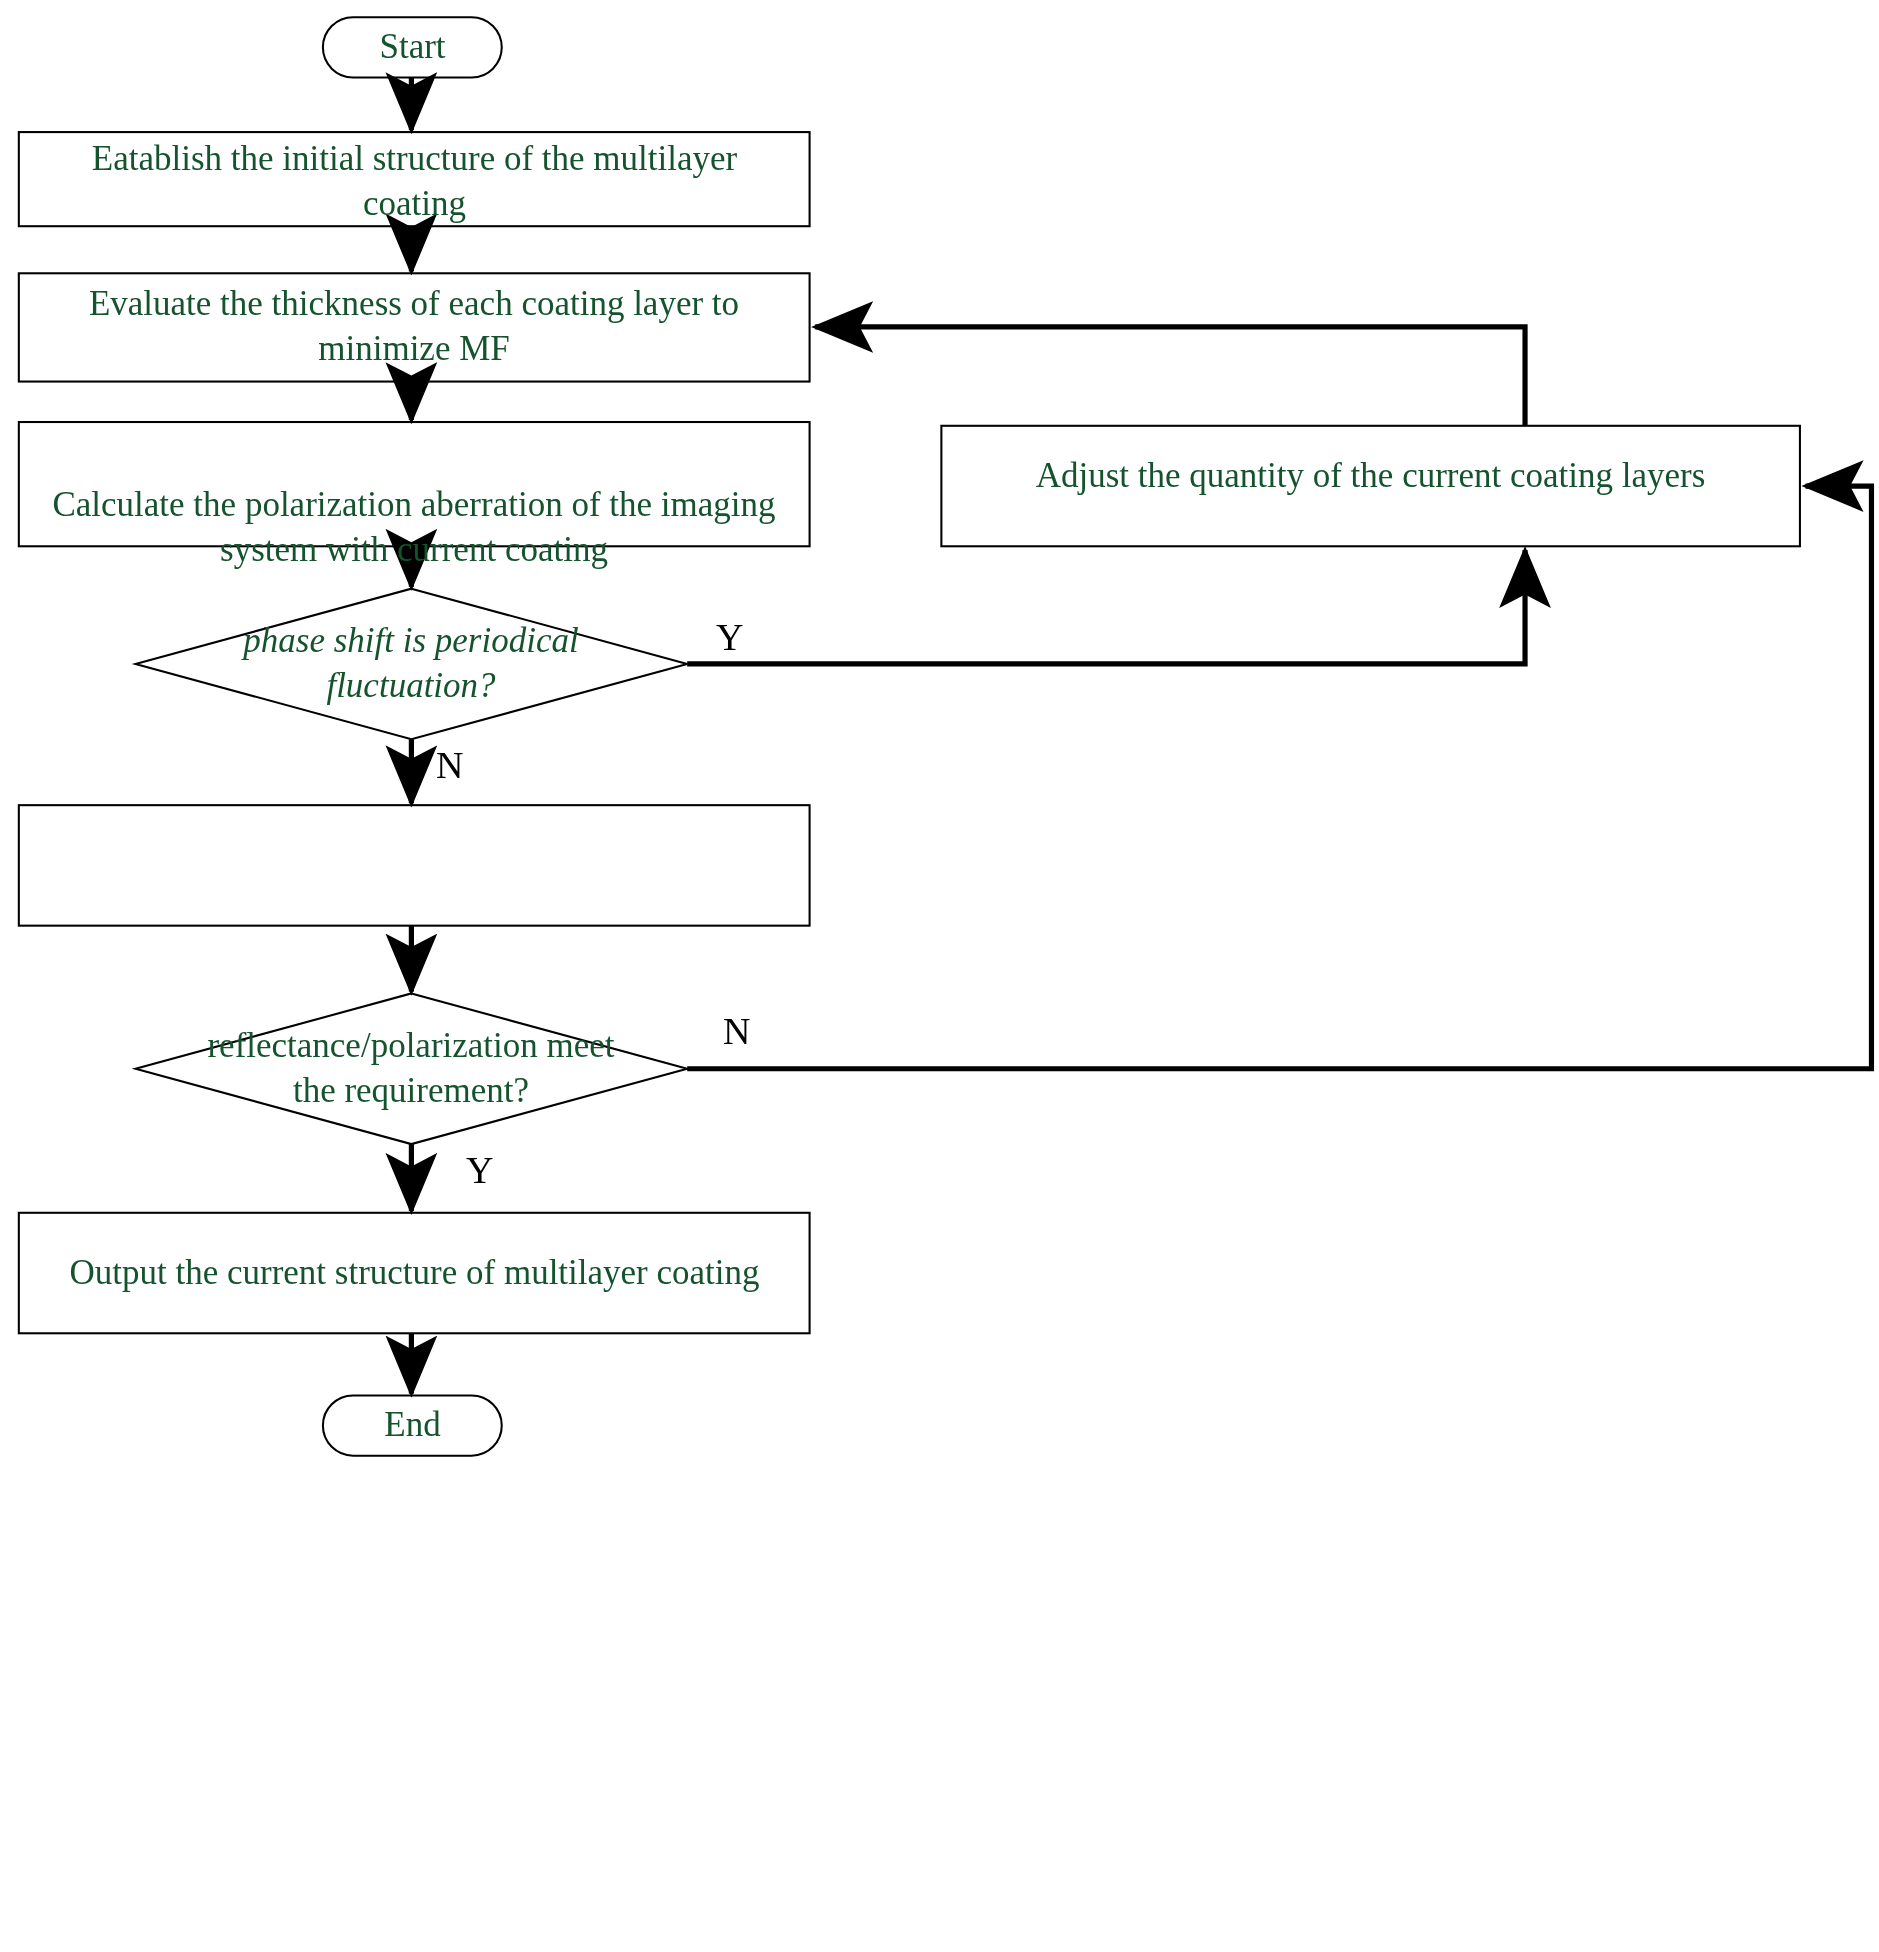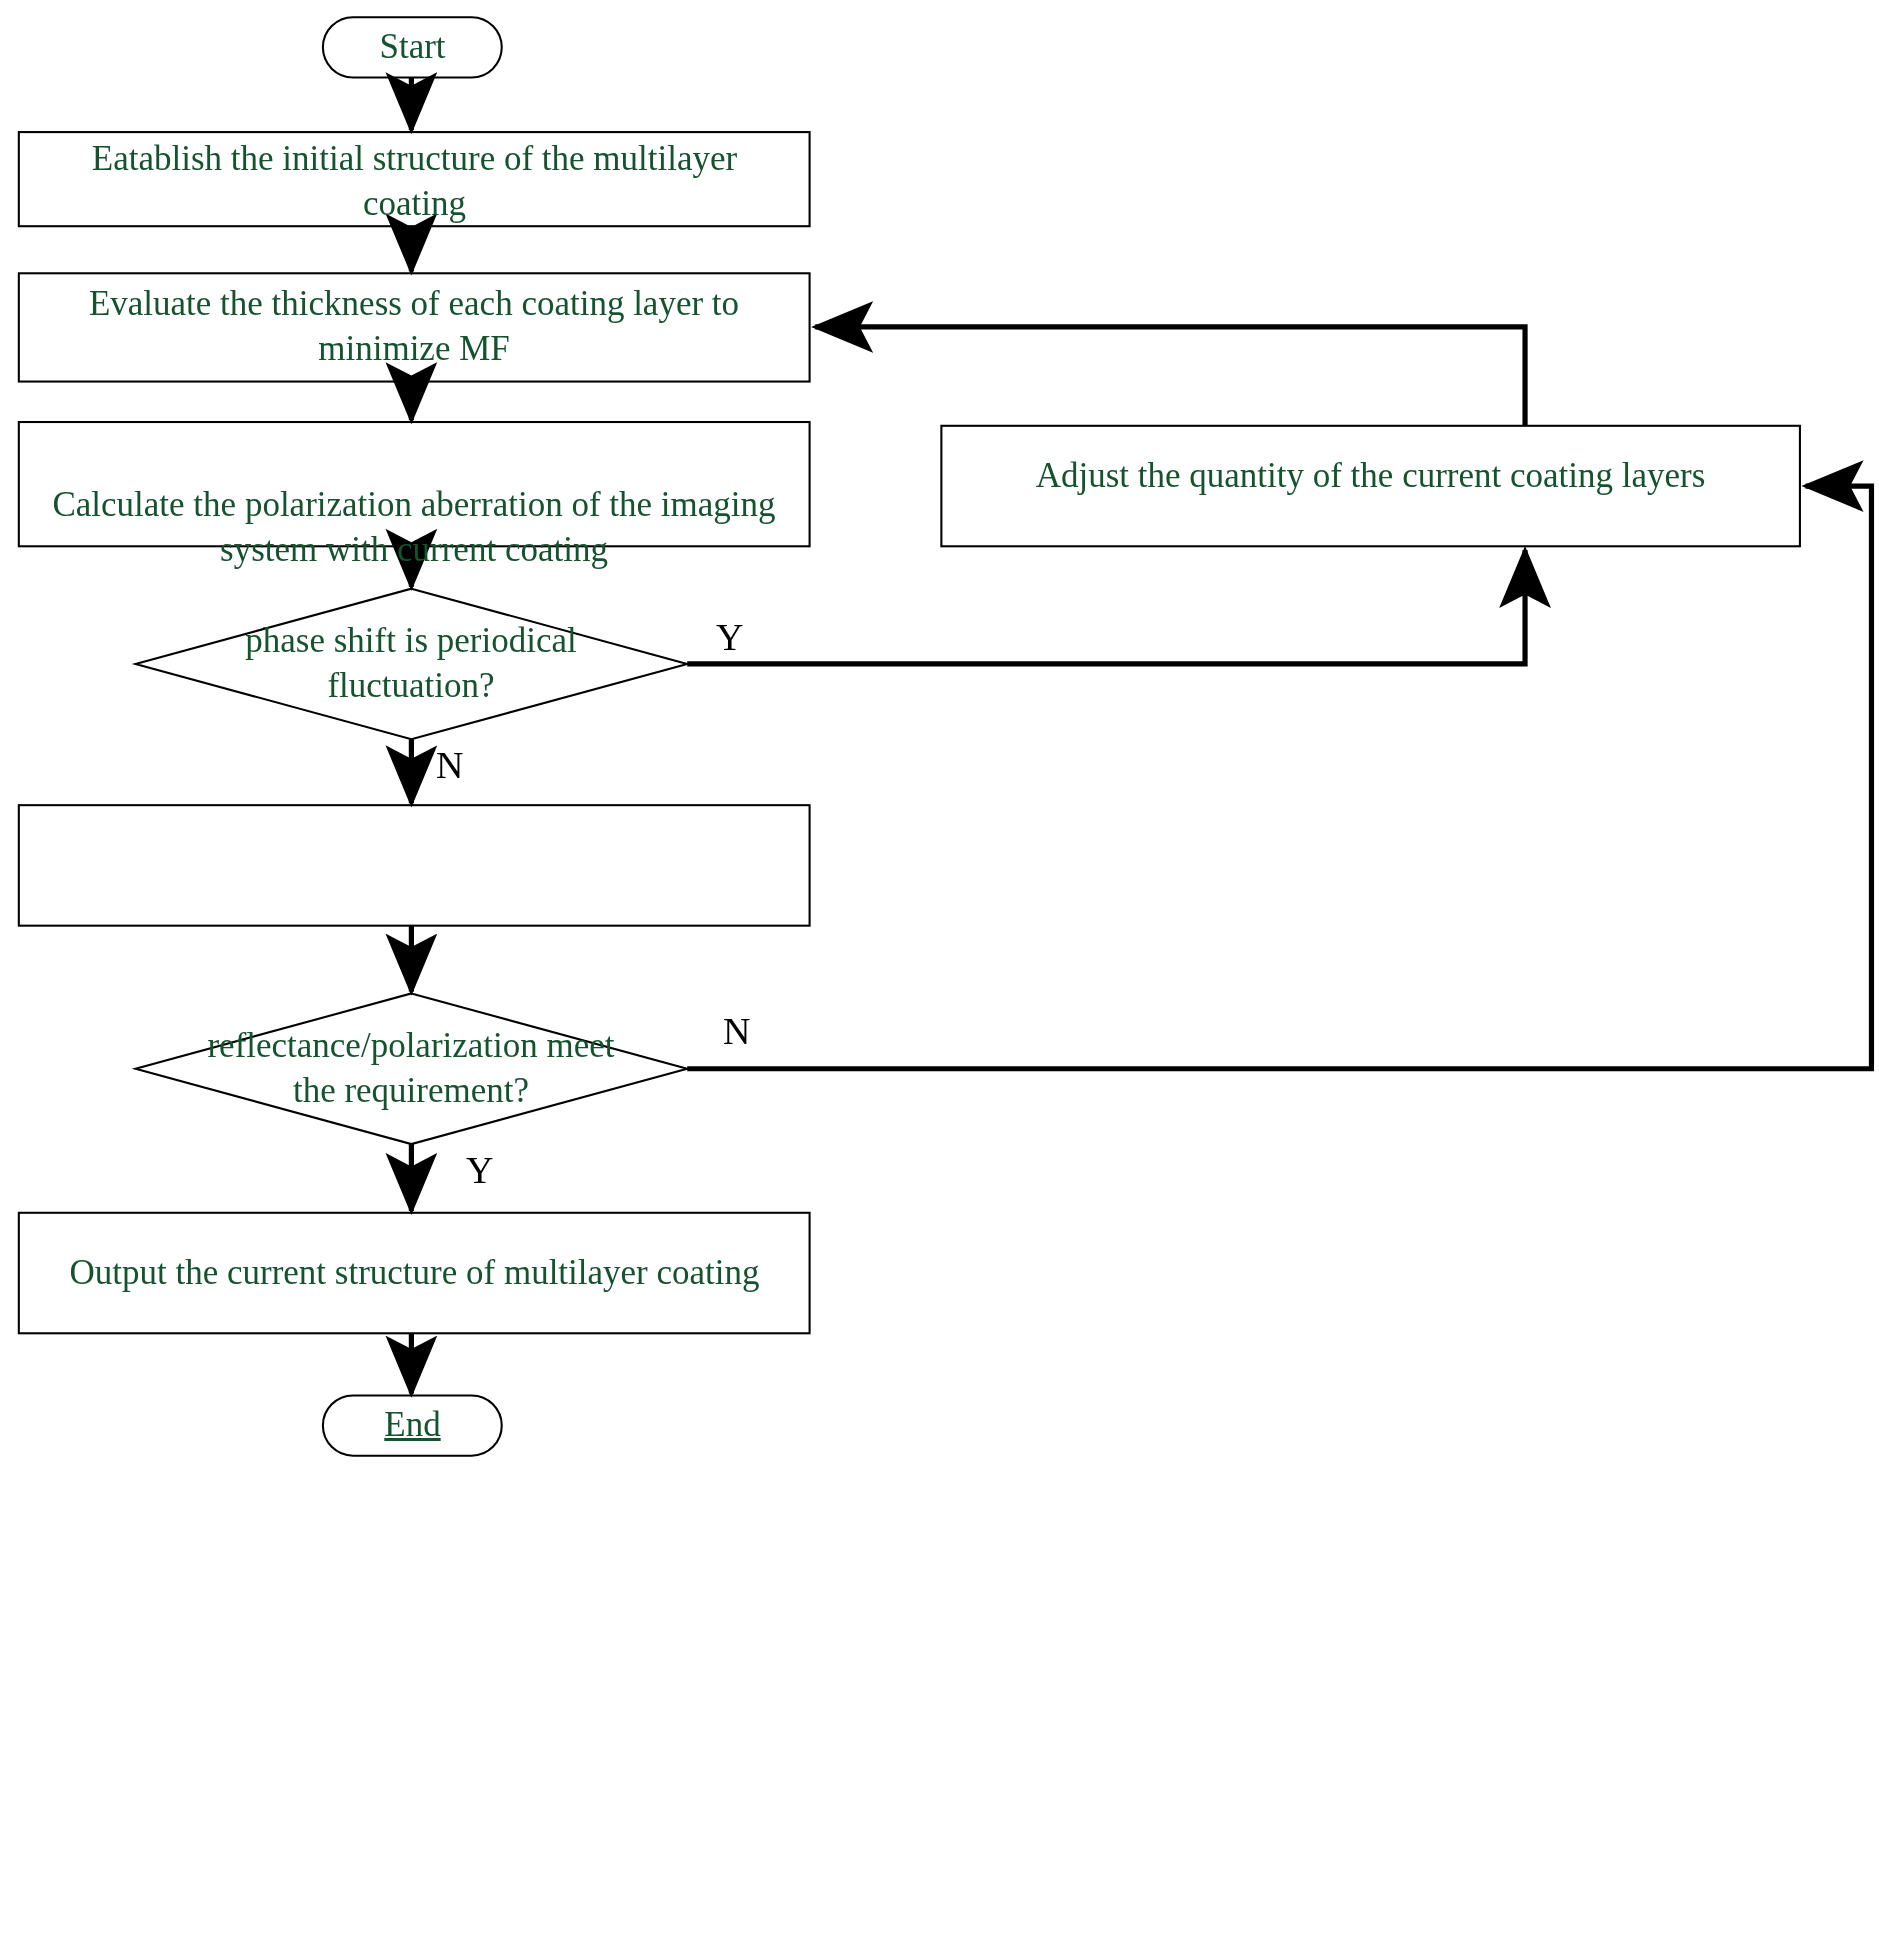--- a/index.html
+++ b/index.html
@@ -99,30 +99,30 @@
   </svg>
 
   <div class="node-text" style="left:323px; top:17px; width:179px; height:60px;">Start</div>
 
   <div class="node-text" style="left:38px; top:132px; width:753px; height:100px;">Eatablish the initial structure of the multilayer coating</div>
 
   <div class="node-text" style="left:28px; top:273px; width:772px; height:108px;text-align:center;">Evaluate the thickness of each coating layer to minimize MF</div>
 
   <div class="node-text" style="left:30px; top:422px; width:768px; height:124px;margin-top:44px;">Calculate the polarization aberration of the imaging system with current coating</div>
 
-  <div class="node-text" style="left:204px; top:617px; width:414px; height:94px;">phase shift is periodical fluctuation?</div>
+  <div class="node-text" style="left:204px; top:617px; width:414px; height:94px;font-style:italic;">phase shift is periodical fluctuation?</div>
 
   <div class="node-text" style="left:960px; top:426px; width:821px; height:100px;">Adjust the quantity of the current coating layers</div>
 
 
   <div class="node-text" style="left:185px; top:1022px; width:452px; height:94px;">reflectance/polarization meet the requirement?</div>
 
   <div class="node-text" style="left:38px; top:1213px; width:753px; height:121px;">Output the current structure of multilayer coating</div>
 
-  <div class="node-text" style="left:323px; top:1395px; width:179px; height:60px;text-decoration:underline;">End</div>
+  <div class="node-text" style="left:323px; top:1395px; width:179px; height:60px;">End</div>
 
   <div class="edge-label" style="left:716px; top:618px;">Y</div>
 
   <div class="edge-label" style="left:436px; top:746px;">N</div>
 
   <div class="edge-label" style="left:723px; top:1012px;">N</div>
 
   <div class="edge-label" style="left:466px; top:1151px;">Y</div>
 
 </div>

